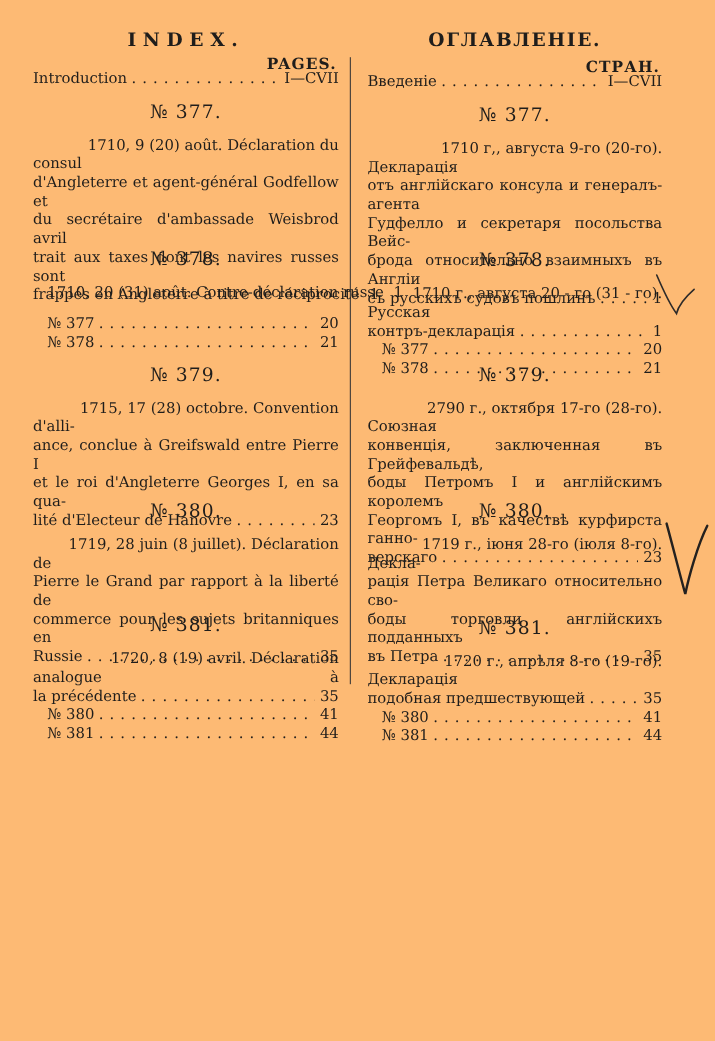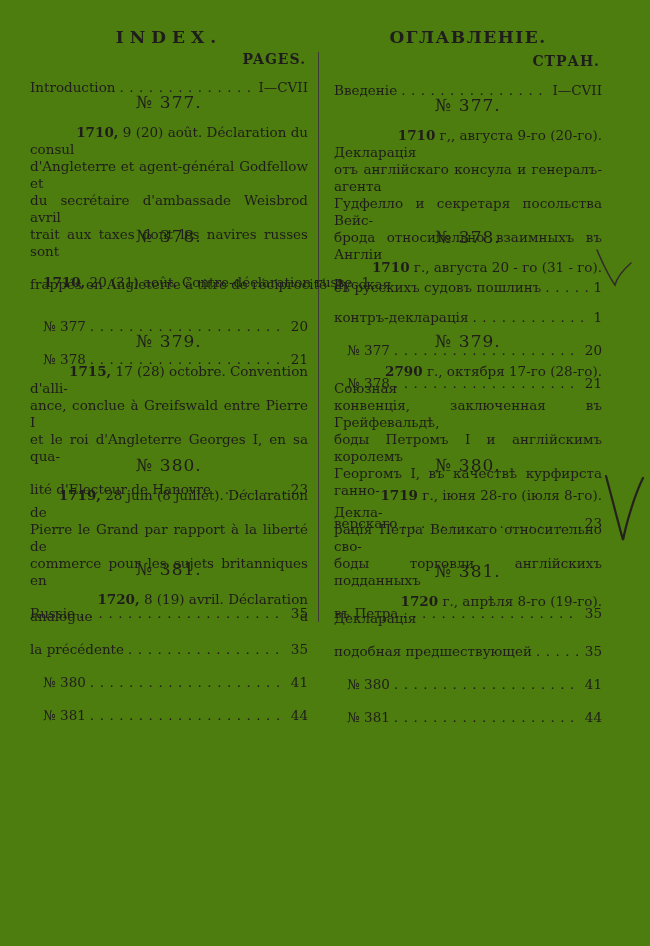--- a/index.html
+++ b/index.html
@@ -1,20 +1,20 @@
 <!DOCTYPE html>
 <html><head>
 <meta charset="utf-8">
 <style>
   html,body{margin:0;padding:0;background:#e8e6e2;}
   .page{
     position:relative;
     width:650px;height:946px;
     margin:0 auto;
-    background:#4d7c0f;
+    background:#fdba74;
     color:#1f1d1b;
     font-family:"DejaVu Serif","Liberation Serif",serif;
     overflow:hidden;
   }
   .col{position:absolute;top:0;height:100%;}
   .col-left{left:30px;width:278px;}
   .col-right{left:334px;width:268px;}
 
   .col-title{
     position:absolute;left:0;right:0;
@@ -34,36 +34,36 @@
     font-size:17px;line-height:19px;
     margin-bottom:12px;text-align:center;
     letter-spacing:1px;
   }
   .jl{
     font-size:13.5px;line-height:17px;
     text-align:justify;text-align-last:justify;
     -moz-text-align-last:justify;
   }
   .ind{text-indent:13px;text-align:right;}
-  .yr{font-weight:bold;}
+  .yr{font-weight:normal;}
   .lastline{
     display:flex;align-items:baseline;
     font-size:13.5px;line-height:17px;
   }
   .lastline .txt{white-space:nowrap;}
   .leader{
     flex:1;overflow:hidden;white-space:nowrap;
     margin:0 5px 0 4px;
   }
   .leader::after{
     content:"........................................................";
     letter-spacing:5.5px;font-size:13.5px;
   }
   .leader.nodots::after{content:"";}
-  .pg{flex:none;white-space:nowrap;margin-top:16px;}
+  .pg{flex:none;white-space:nowrap;}
   .refline{padding-left:13px;}
   .gap{height:11px;}
   .introrow{position:absolute;left:0;right:0;}
 
   .divider{
     position:absolute;width:1px;
     background:#3d3a38;
   }
   .pencil{position:absolute;}
 </style>

